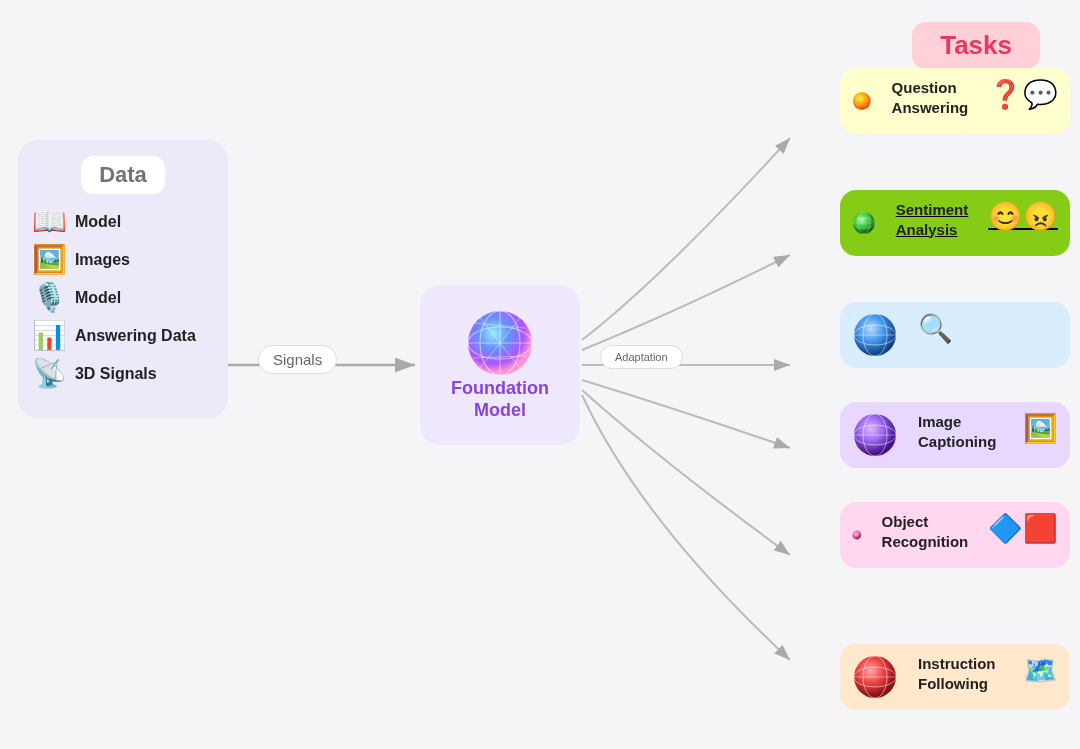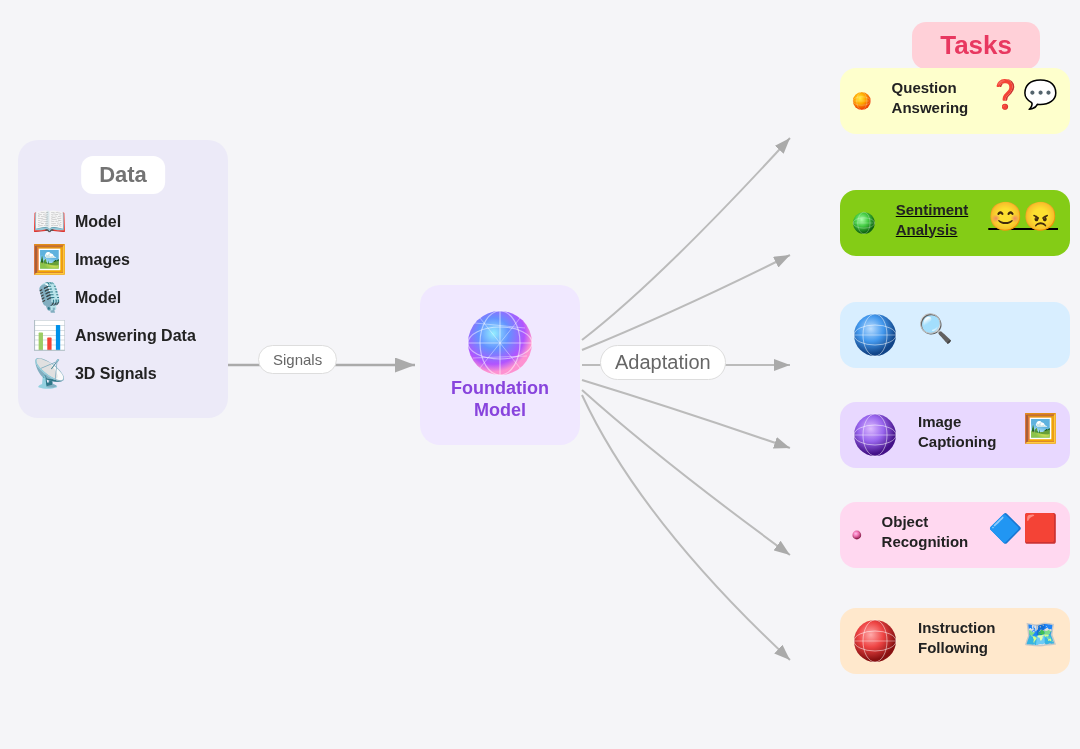--- a/index.html
+++ b/index.html
@@ -85,21 +85,21 @@
       border-radius: 20px;
       padding: 5px 14px;
       border: 1px solid #ddd;
     }
 
     
     .adaptation-label {
       position: absolute;
       left: 600px;
       top: 345px;
-      font-size: 20px;
+      font-size: 11px;
       color: #666;
       background: white;
       border-radius: 20px;
       padding: 5px 14px;
       border: 1px solid #ddd;
     }
 
     
     .tasks-label {
       position: absolute;
@@ -135,21 +135,21 @@
       font-size: 28px;
       flex-shrink: 0;
     }
 
     
     .task-qa { background: #feffcc; top: 68px; }
     .task-sentiment { background: #84cc16; top: 190px; text-decoration: underline; }
     .task-info { background: #d8eeff; top: 302px; }
     .task-caption { background: #e8d8ff; top: 402px; }
     .task-object { background: #ffd8f0; top: 502px; }
-    .task-instruction { background: #ffe8cc; top: 608px; }
+    .task-instruction { background: #ffe8cc; top: 644px; }
 
     
     .arrows-svg {
       position: absolute;
       top: 0;
       left: 0;
       width: 1080px;
       height: 749px;
       pointer-events: none;
     }

